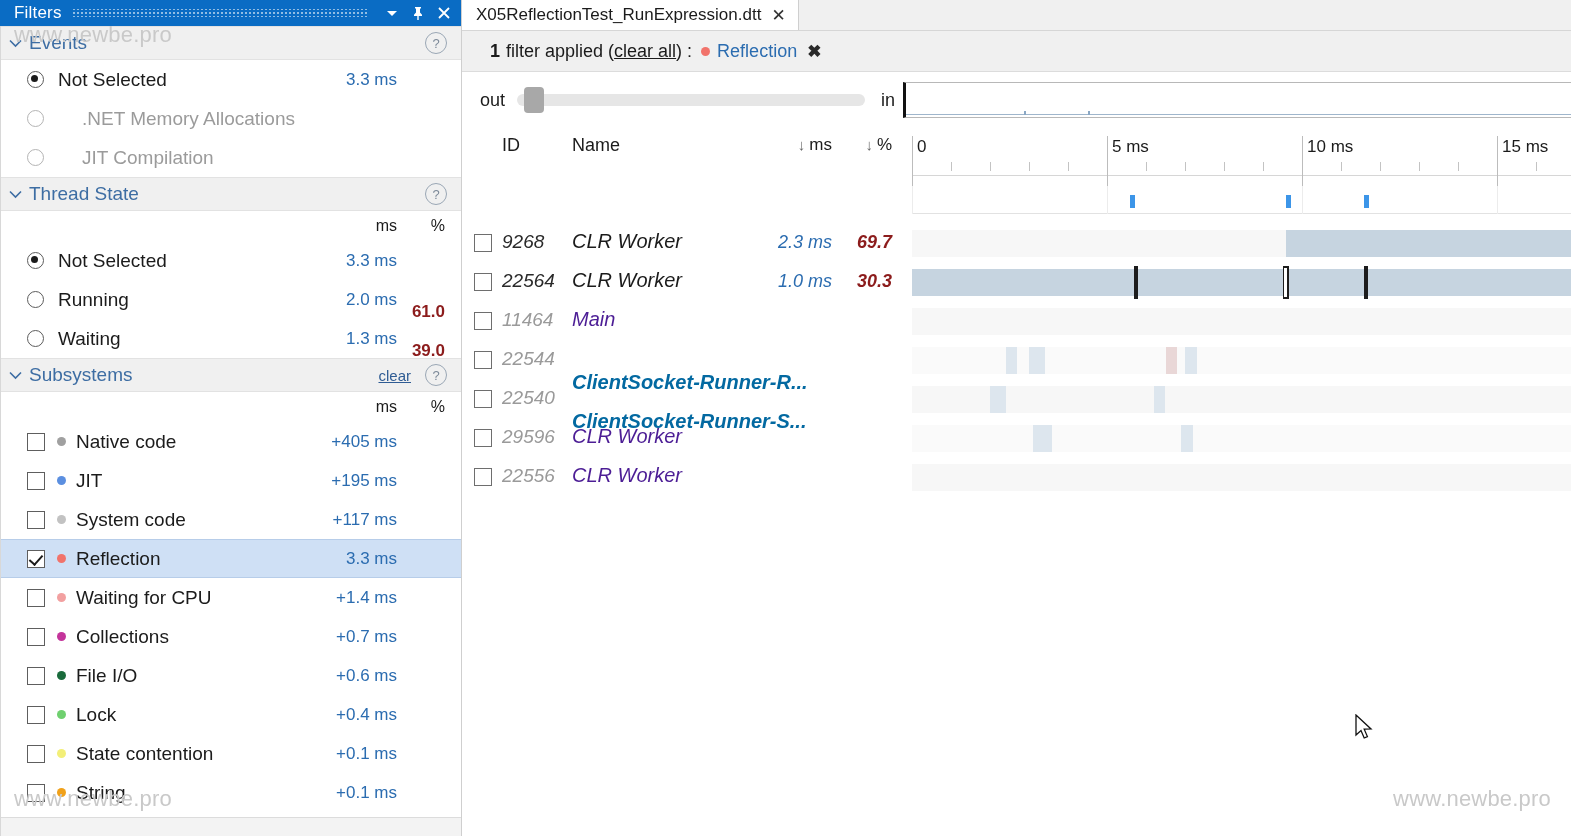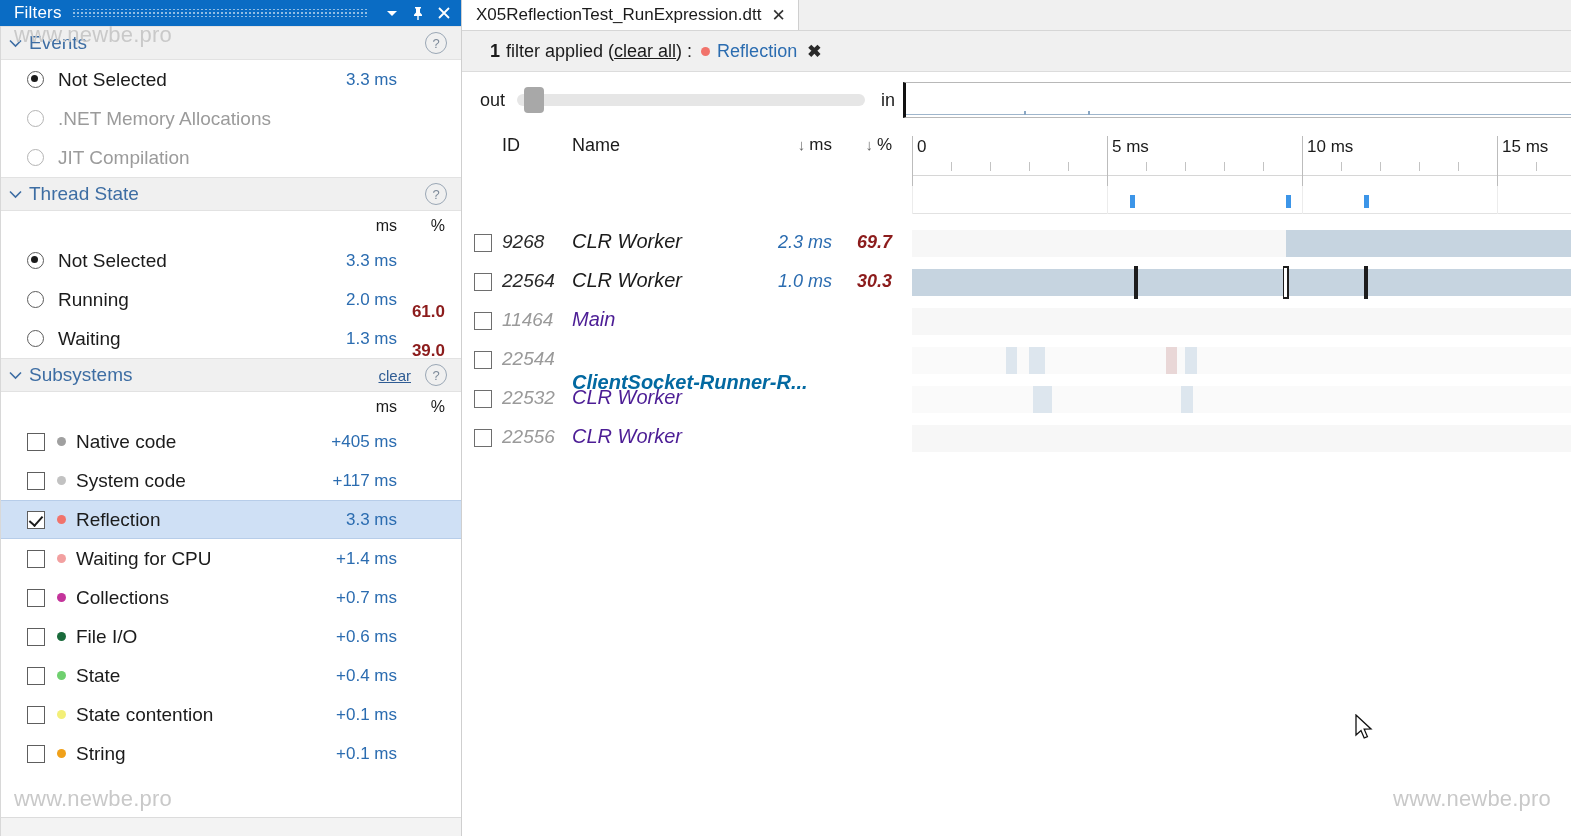--- a/index.html
+++ b/index.html
@@ -105,21 +105,21 @@
   .checkbox{
     width:18px;height:18px;border:1.4px solid #5e5e5e;background:#fff;
     margin-right:12px;flex:0 0 18px;position:relative;box-sizing:border-box;
   }
   .checkbox.checked::after{
     content:"";position:absolute;left:4px;top:1px;width:6px;height:11px;
     border:solid #1b1b1b;border-width:0 2.2px 2.2px 0;transform:rotate(42deg);
   }
   .dot{width:9px;height:9px;border-radius:50%;margin-right:10px;flex:0 0 9px;}
   .lbl{color:#1b1b1b;font-size:19px;}
-  .lbl.dim{color:#9b9b9b;}
+  .lbl.dim{color:#9b9b9b;margin-left:24px;}
   .grow{flex:1;}
   .v-ms{width:86px;text-align:right;color:#2b6cb0;font-size:17px;}
   .v-pc{width:48px;text-align:right;color:#8c1c1c;font-size:17px;font-weight:bold;margin-top:25px;}
 
   .wm{
     position:absolute;color:#c9c9c9;font-size:22px;
     font-family:"Liberation Sans", sans-serif;pointer-events:none;
     letter-spacing:.2px;
   }
   .wm-tl{left:14px;top:22px;}
@@ -348,20 +348,28 @@
           <div class="opt-row">
             <span class="checkbox"></span>
             <span class="dot" style="background:#a0a0a0"></span>
             <span class="lbl">Native code</span>
             <span class="grow"></span>
             <span class="v-ms">+405 ms</span>
             <span class="v-pc"></span>
           </div>
           <div class="opt-row">
             <span class="checkbox"></span>
+            <span class="dot" style="background:#5b8fe0"></span>
+            <span class="lbl">JIT</span>
+            <span class="grow"></span>
+            <span class="v-ms">+195 ms</span>
+            <span class="v-pc"></span>
+          </div>
+          <div class="opt-row">
+            <span class="checkbox"></span>
             <span class="dot" style="background:#c2c2c2"></span>
             <span class="lbl">System code</span>
             <span class="grow"></span>
             <span class="v-ms">+117 ms</span>
             <span class="v-pc"></span>
           </div>
           <div class="opt-row sel">
             <span class="checkbox checked"></span>
             <span class="dot" style="background:#f1736b"></span>
             <span class="lbl">Reflection</span>
@@ -389,21 +397,21 @@
             <span class="checkbox"></span>
             <span class="dot" style="background:#1a6b3c"></span>
             <span class="lbl">File I/O</span>
             <span class="grow"></span>
             <span class="v-ms">+0.6 ms</span>
             <span class="v-pc"></span>
           </div>
           <div class="opt-row">
             <span class="checkbox"></span>
             <span class="dot" style="background:#6fd06f"></span>
-            <span class="lbl">State</span>
+            <span class="lbl">Lock</span>
             <span class="grow"></span>
             <span class="v-ms">+0.4 ms</span>
             <span class="v-pc"></span>
           </div>
           <div class="opt-row">
             <span class="checkbox"></span>
             <span class="dot" style="background:#f3ef78"></span>
             <span class="lbl">State contention</span>
             <span class="grow"></span>
             <span class="v-ms">+0.1 ms</span>
@@ -548,25 +556,36 @@
             <span class="t-cb"></span>
             <span class="t-id dim">22544</span>
             <span class="t-name dim bold">ClientSocket-Runner-R...</span>
             <span class="t-ms"></span>
             <span class="t-pc"></span>
             <div class="slice pale" style="left:543.6px;width:11.700000000000017px"></div>
             <div class="slice pale" style="left:567px;width:15.599999999999994px"></div>
             <div class="slice pink" style="left:703.5px;width:11.699999999999989px"></div>
             <div class="slice pale" style="left:723px;width:11.699999999999989px"></div>
           </div>
+          <div class="trow">
+            <div class="rowbg-l"></div>
+            <div class="rowbg-r"></div>
+            <span class="t-cb"></span>
+            <span class="t-id dim">22540</span>
+            <span class="t-name dim bold">ClientSocket-Runner-S...</span>
+            <span class="t-ms"></span>
+            <span class="t-pc"></span>
+            <div class="slice pale" style="left:528px;width:15.599999999999994px"></div>
+            <div class="slice pale" style="left:691.8px;width:11.699999999999989px"></div>
+          </div>
           <div class="trow alt">
             <div class="rowbg-l"></div>
             <div class="rowbg-r"></div>
             <span class="t-cb"></span>
-            <span class="t-id dim">22532</span>
+            <span class="t-id dim">29596</span>
             <span class="t-name dim">CLR Worker</span>
             <span class="t-ms"></span>
             <span class="t-pc"></span>
             <div class="slice pale" style="left:570.9px;width:19.5px"></div>
             <div class="slice pale" style="left:719.1px;width:11.699999999999989px"></div>
           </div>
           <div class="trow">
             <div class="rowbg-l"></div>
             <div class="rowbg-r"></div>
             <span class="t-cb"></span>

